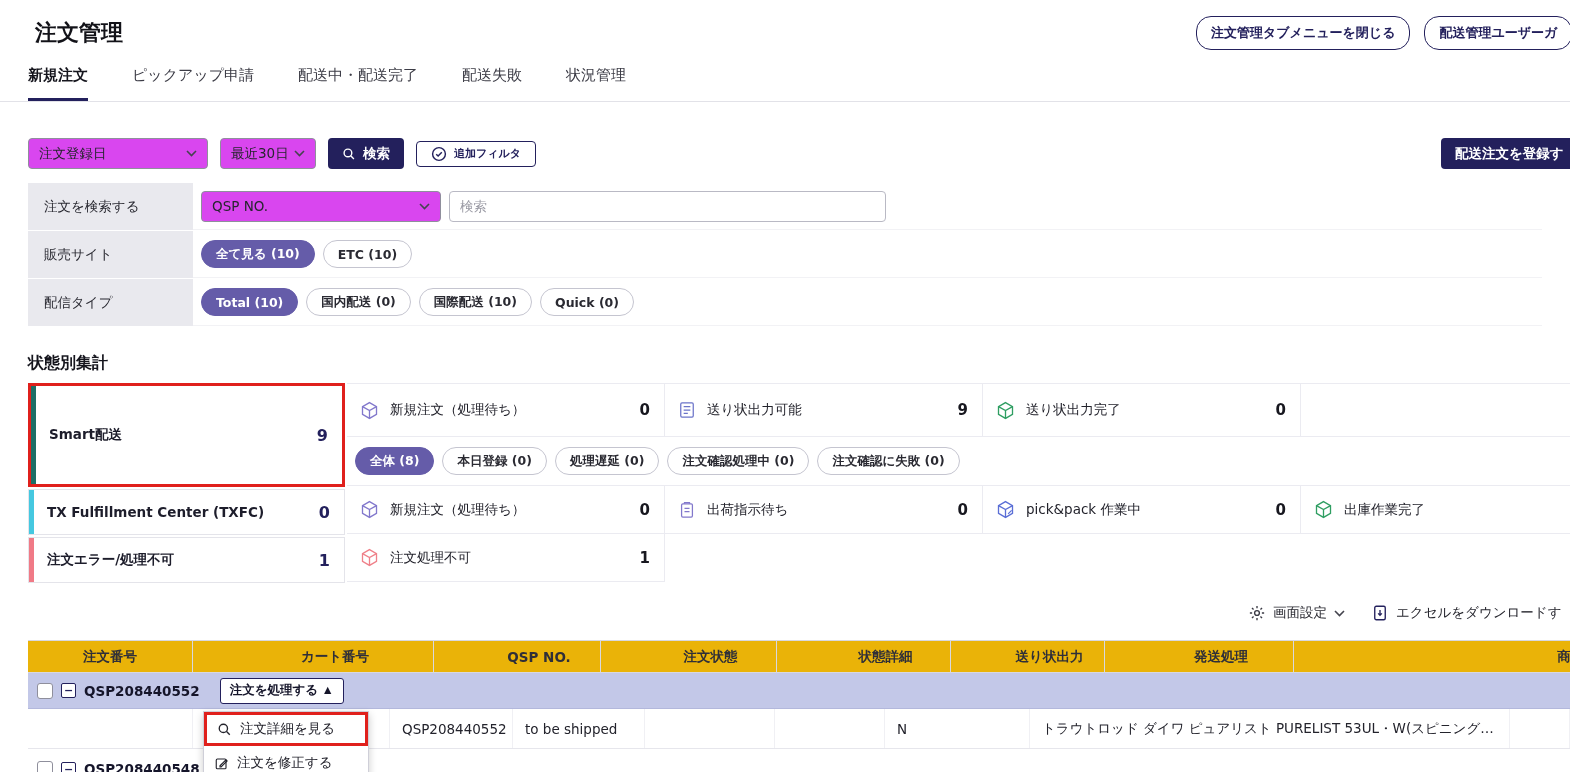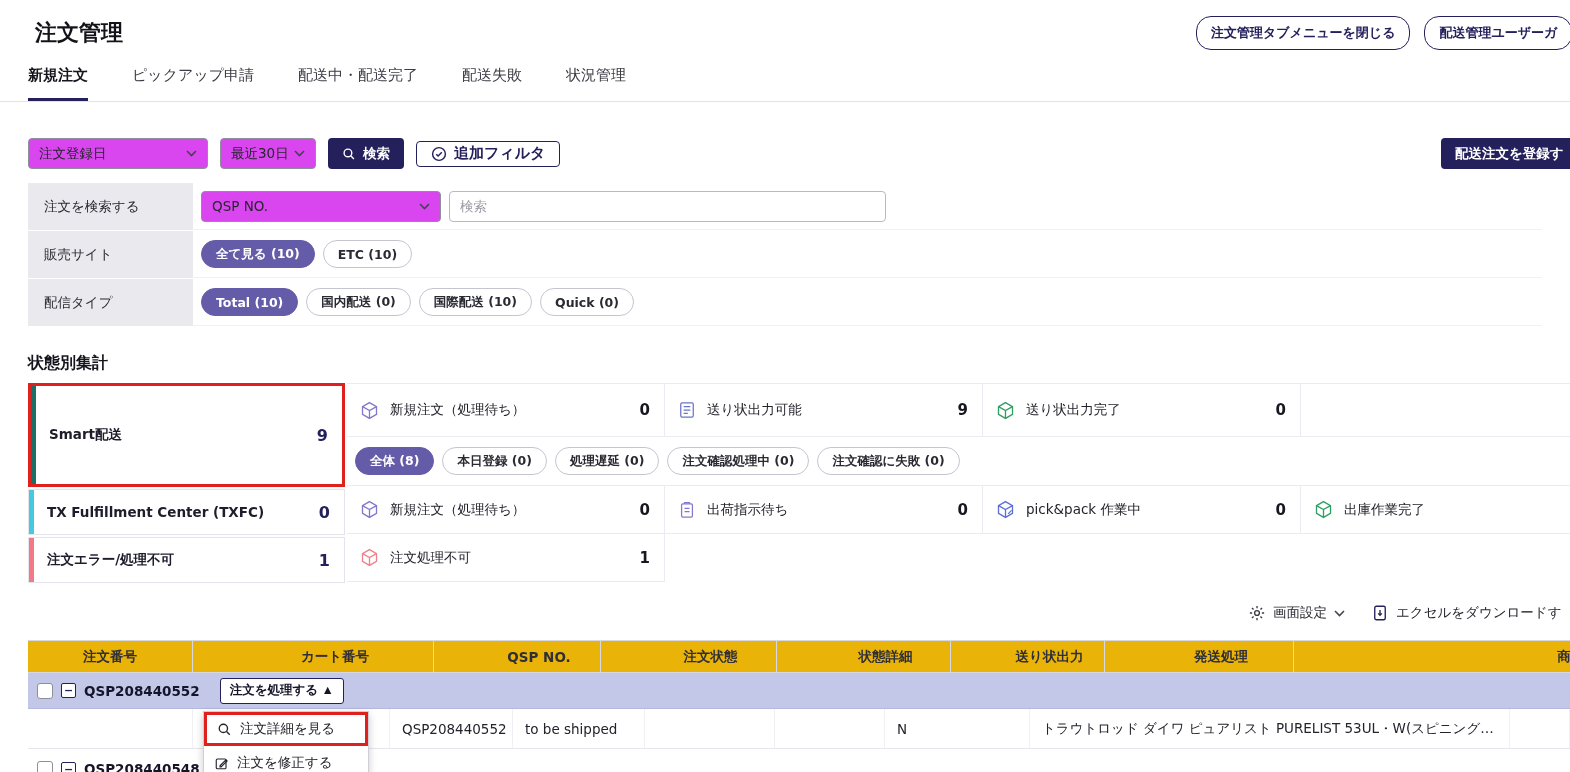--- a/index.html
+++ b/index.html
@@ -31,21 +31,21 @@
     height:31px; border:1px solid #8f8f9c; border-radius:4px; background:#d946ef;
     display:flex; align-items:center; justify-content:space-between; padding:0 10px; font-size:13.5px;
   }
   .sel-datetype { width:180px; } .sel-range { width:96px; }
   .btn-primary {
     height:31px; background:#23205C; color:#fff; border:none; border-radius:4px;
     display:flex; align-items:center; gap:7px; padding:0 14px; font-size:13.5px; font-weight:bold;
   }
   .btn-filter {
     height:19px; background:#fff; color:#23205C; border:1.5px solid #23205C; border-radius:4px;
-    display:flex; align-items:center; gap:7px; padding:12px 14px; font-size:15px; font-weight:bold;
+    display:flex; align-items:center; gap:7px; padding:12px 14px; font-size:11px; font-weight:bold;
   }
   .btn-register {
     position:absolute; top:138px; left:1441px; width:215px; height:31px; background:#23205C; color:#fff;
     border:none; border-radius:4px; display:flex; align-items:center; padding:0 14px;
     font-size:13.5px; font-weight:bold; white-space:nowrap;
   }
 
   
   .search-panel { position:absolute; top:183px; left:28px; width:1514px; }
   .sp-row { display:flex; height:47px; margin-bottom:1px; }

